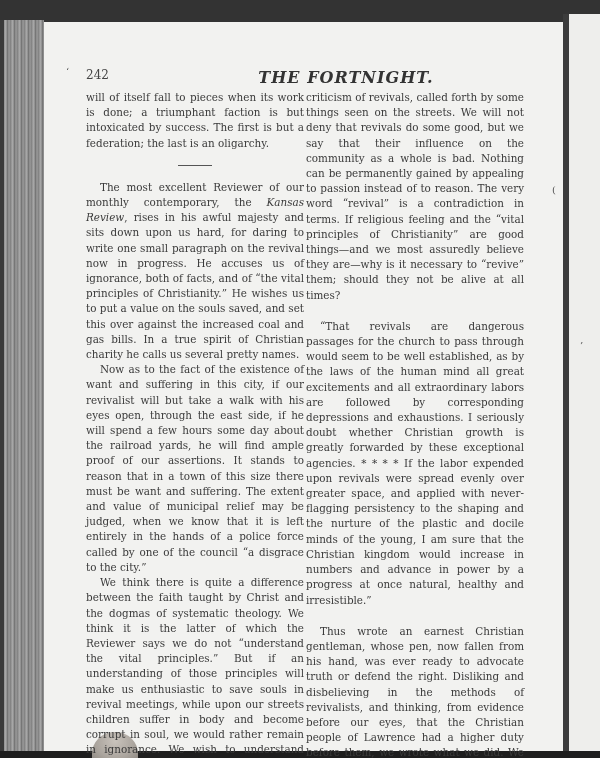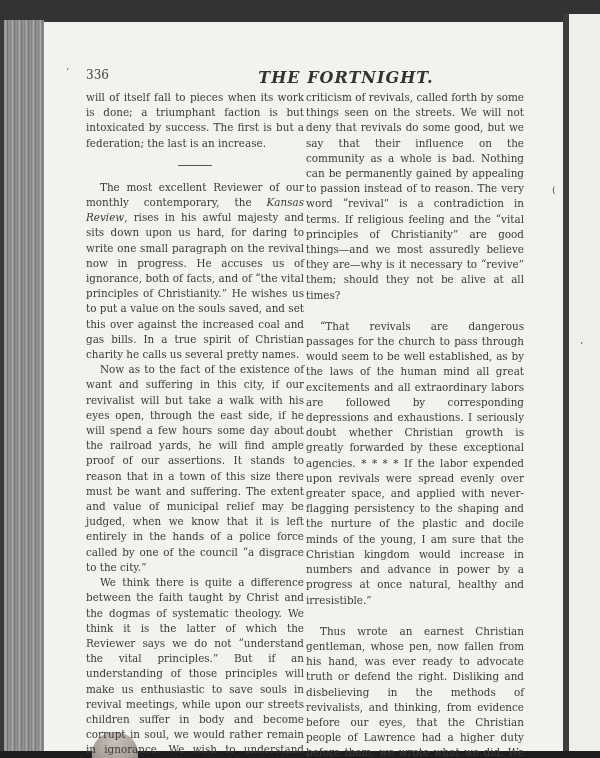--- a/index.html
+++ b/index.html
@@ -54,26 +54,26 @@
 <div class="gutter"></div>
 <div class="next-page"></div>
 <div class="bottom-bar"></div>
 <div class="thumb"></div>
 
 <span class="marks" style="left:66px; top:66px;">‘</span>
 <span class="marks" style="left:552px; top:184px;">(</span>
 <span class="marks" style="left:580px; top:340px;">’</span>
 
 <div class="running-head">
-  <span class="page-number">336</span>
+  <span class="page-number">242</span>
   <span class="journal-title">THE FORTNIGHT.</span>
 </div>
 
 <div class="col col-left">
-  <p>will of itself fall to pieces when its work is done; a triumphant faction is but intoxicated by success. The first is but a federation; the last is an increase.</p>
+  <p>will of itself fall to pieces when its work is done; a triumphant faction is but intoxicated by success. The first is but a federation; the last is an oligarchy.</p>
   <div class="rule"></div>
   <p class="indent"><span>The most excellent Reviewer of our monthly contemporary, the </span><em>Kansas Review</em><span>, rises in his awful majesty and sits down upon us hard, for daring to write one small paragraph on the revival now in progress. He accuses us of ignorance, both of facts, and of “the vital principles of Christianity.” He wishes us to put a value on the souls saved, and set this over against the increased coal and gas bills. In a true spirit of Christian charity he calls us several pretty names.</span></p>
   <p class="indent">Now as to the fact of the existence of want and suffering in this city, if our revivalist will but take a walk with his eyes open, through the east side, if he will spend a few hours some day about the railroad yards, he will find ample proof of our assertions. It stands to reason that in a town of this size there must be want and suffering. The extent and value of municipal relief may be judged, when we know that it is left entirely in the hands of a police force called by one of the council “a disgrace to the city.”</p>
   <p class="indent">We think there is quite a difference between the faith taught by Christ and the dogmas of systematic theology. We think it is the latter of which the Reviewer says we do not “understand the vital principles.” But if an understanding of those principles will make us enthusiastic to save souls in revival meetings, while upon our streets children suffer in body and become corrupt in soul, we would rather remain in ignorance. We wish to understand nothing that will deaden our sense of humanity. There is not much use in trying to save a man's soul when his body is starved or half clad.</p>
 
 </div>
 
 <div class="col col-right">
   <p>criticism of revivals, called forth by some things seen on the streets. We will not deny that revivals do some good, but we say that their influence on the community as a whole is bad. Nothing can be permanently gained by appealing to passion instead of to reason. The very word “revival” is a contradiction in terms. If religious feeling and the “vital principles of Christianity” are good things—and we most assuredly believe they are—why is it necessary to “revive” them; should they not be alive at all times?</p>
   <p class="indent gap">“That revivals are dangerous passages for the church to pass through would seem to be well established, as by the laws of the human mind all great excitements and all extraordinary labors are followed by corresponding depressions and exhaustions. I seriously doubt whether Christian growth is greatly forwarded by these exceptional agencies. * * * * If the labor expended upon revivals were spread evenly over greater space, and applied with never-flagging persistency to the shaping and the nurture of the plastic and docile minds of the young, I am sure that the Christian kingdom would increase in numbers and advance in power by a progress at once natural, healthy and irresistible.”</p>

